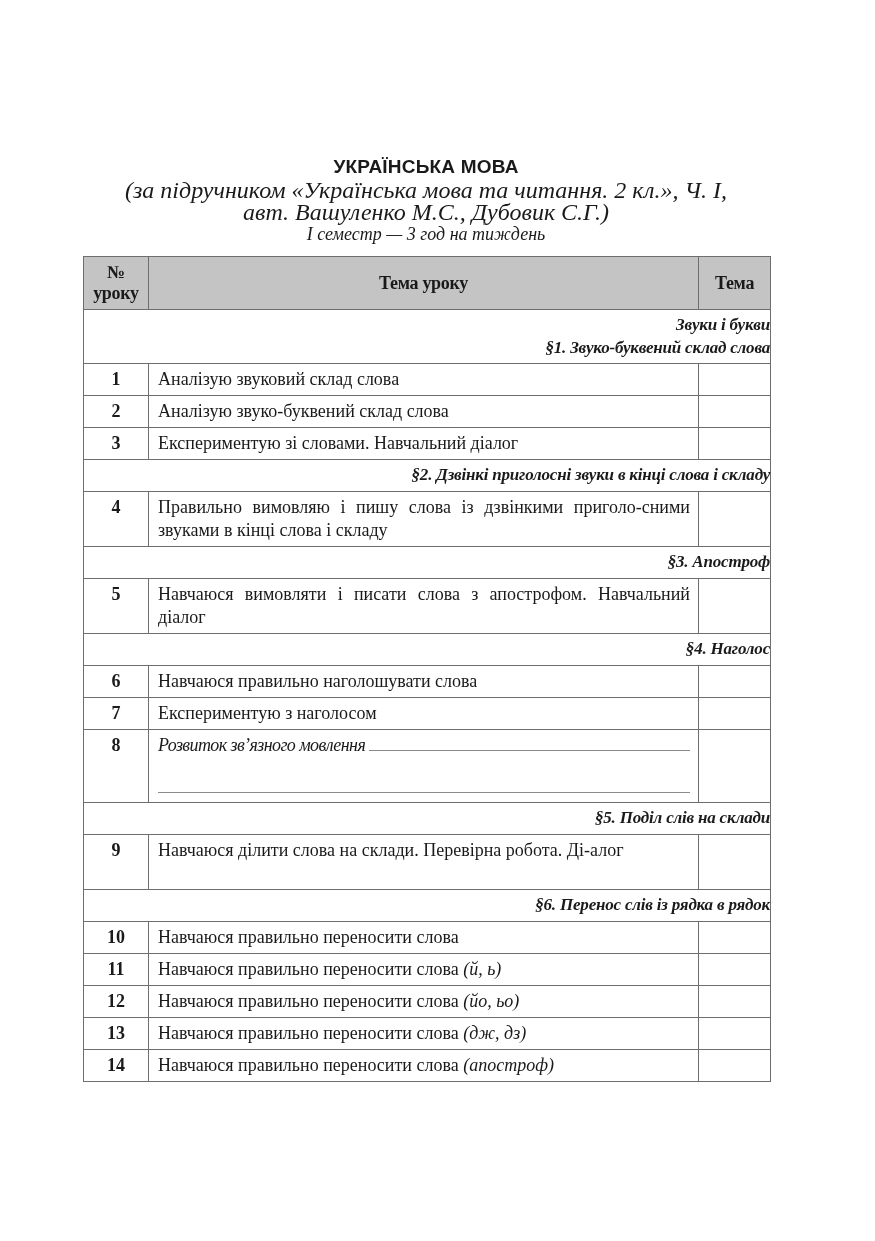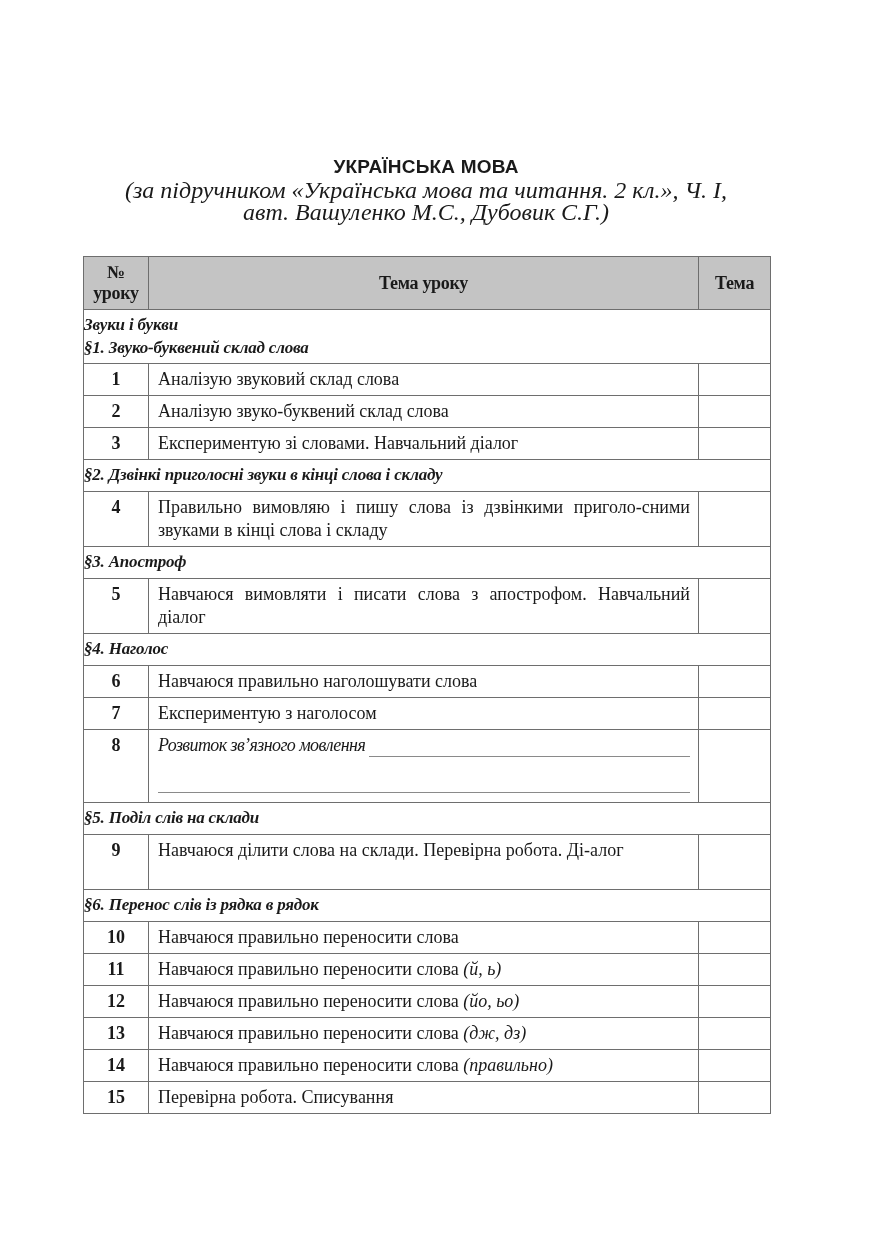--- a/index.html
+++ b/index.html
@@ -62,21 +62,21 @@
       background: #c4c4c4;
       font-weight: bold;
       height: 52px;
       vertical-align: middle;
       text-align: center;
       font-size: 18px;
       line-height: 21px;
       letter-spacing: -0.3px;
     }
     tr.section td {
-      text-align: left;
+      text-align: right;
       font-style: italic;
       font-weight: bold;
       font-size: 17px;
       line-height: 23px;
       padding: 3px 0 4px 0;
       letter-spacing: -0.2px;
     }
     tr.section.single td { height: 24px; }
     tr.lesson td.num {
       text-align: center;
@@ -88,21 +88,21 @@
     tr.lesson td.topic {
       padding: 4px 8px 3px 9px;
       line-height: 23px;
       text-align: justify;
     }
     tr.lesson.short td { height: 24px; }
     tr.lesson.tall td { height: 47px; }
     .it { font-style: italic; margin-top: 36px; }
     .speech-line {
       display: flex;
-      align-items: flex-end;
+      align-items: flex-start;
     }
     .speech-label {
       font-style: italic;
       letter-spacing: -0.6px;
       white-space: nowrap;
       margin-right: 4px;
     }
     .blank-line {
       flex: 1;
       border-bottom: 1px solid #8a8a8a;
@@ -114,20 +114,21 @@
       margin-bottom: 6px;
     }
   </style>
 </head>
 <body>
 
 <div class="heading">
   <div class="title">УКРАЇНСЬКА МОВА</div>
   <div class="subtitle">(за підручником «Українська мова та читання. 2 кл.», Ч. І,</div>
   <div class="subtitle">авт. Вашуленко М.С., Дубовик С.Г.)</div>
+  <div class="semester">І семестр — 3 год на тиждень</div>
 </div>
 
 <table class="plan">
   <colgroup>
     <col class="c-num">
     <col class="c-topic">
     <col class="c-date">
   </colgroup>
   <thead>
     <tr>
@@ -227,22 +228,17 @@
       <td class="topic"><span>Навчаюся правильно переносити слова</span> <span class="it">(йо, ьо)</span></td>
       <td class="date"></td>
     </tr>
     <tr class="lesson short">
       <td class="num">13</td>
       <td class="topic"><span>Навчаюся правильно переносити слова</span> <span class="it">(дж, дз)</span></td>
       <td class="date"></td>
     </tr>
     <tr class="lesson short">
       <td class="num">14</td>
-      <td class="topic"><span>Навчаюся правильно переносити слова</span> <span class="it">(правильно)</span></td>
-      <td class="date"></td>
-    </tr>
-    <tr class="lesson short">
-      <td class="num">15</td>
-      <td class="topic">Перевірна робота. Списування</td>
+      <td class="topic"><span>Навчаюся правильно переносити слова</span> <span class="it">(апостроф)</span></td>
       <td class="date"></td>
     </tr>
   </tbody>
 </table>
 
 </body></html>

